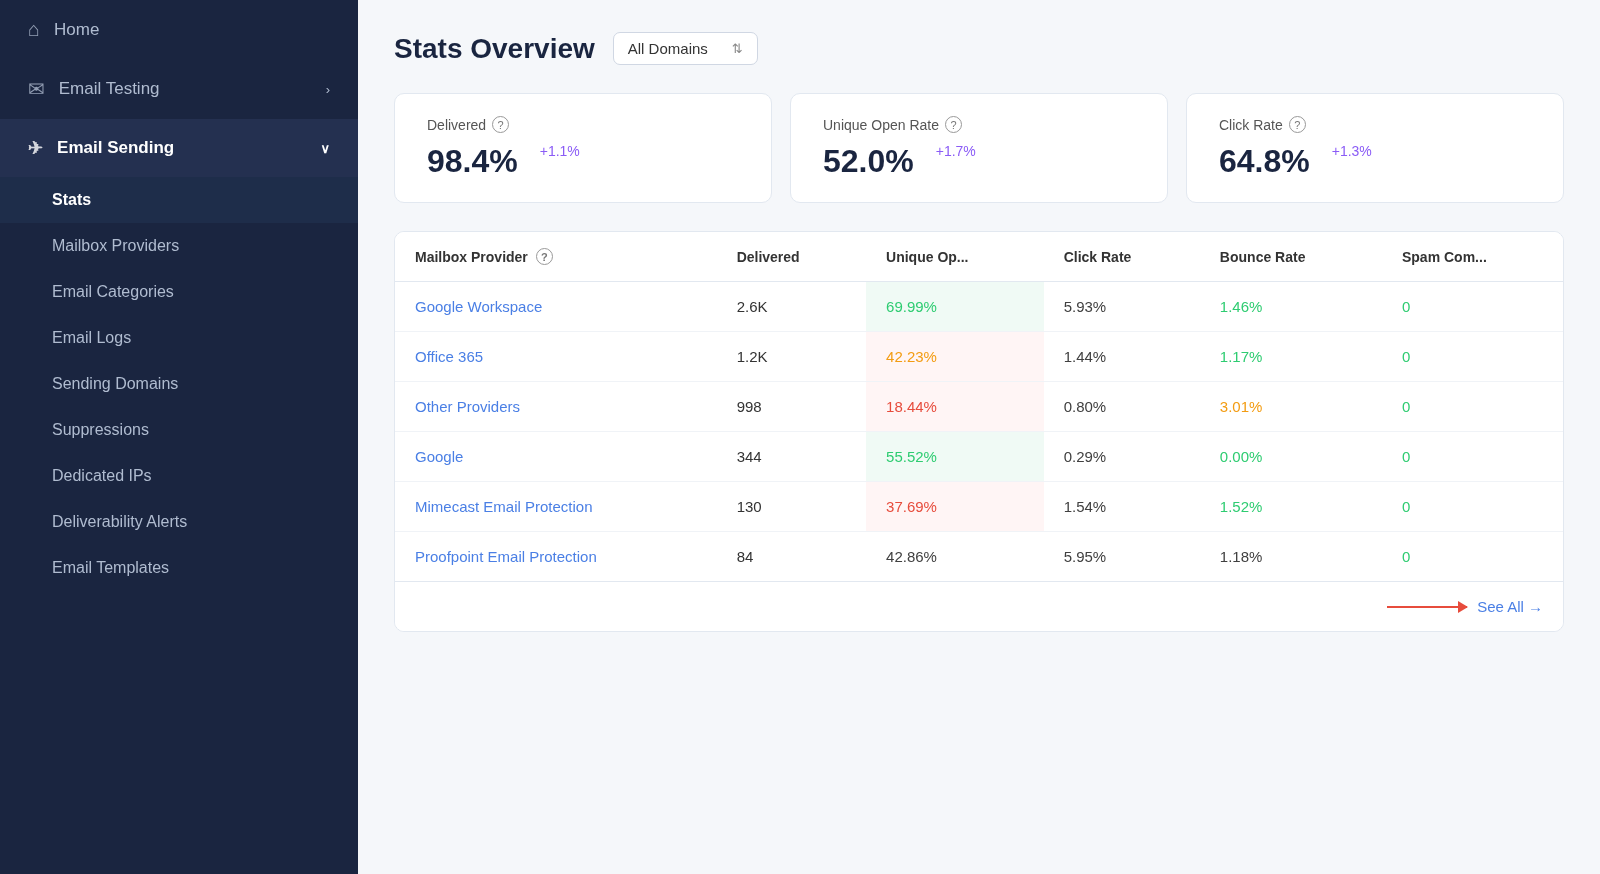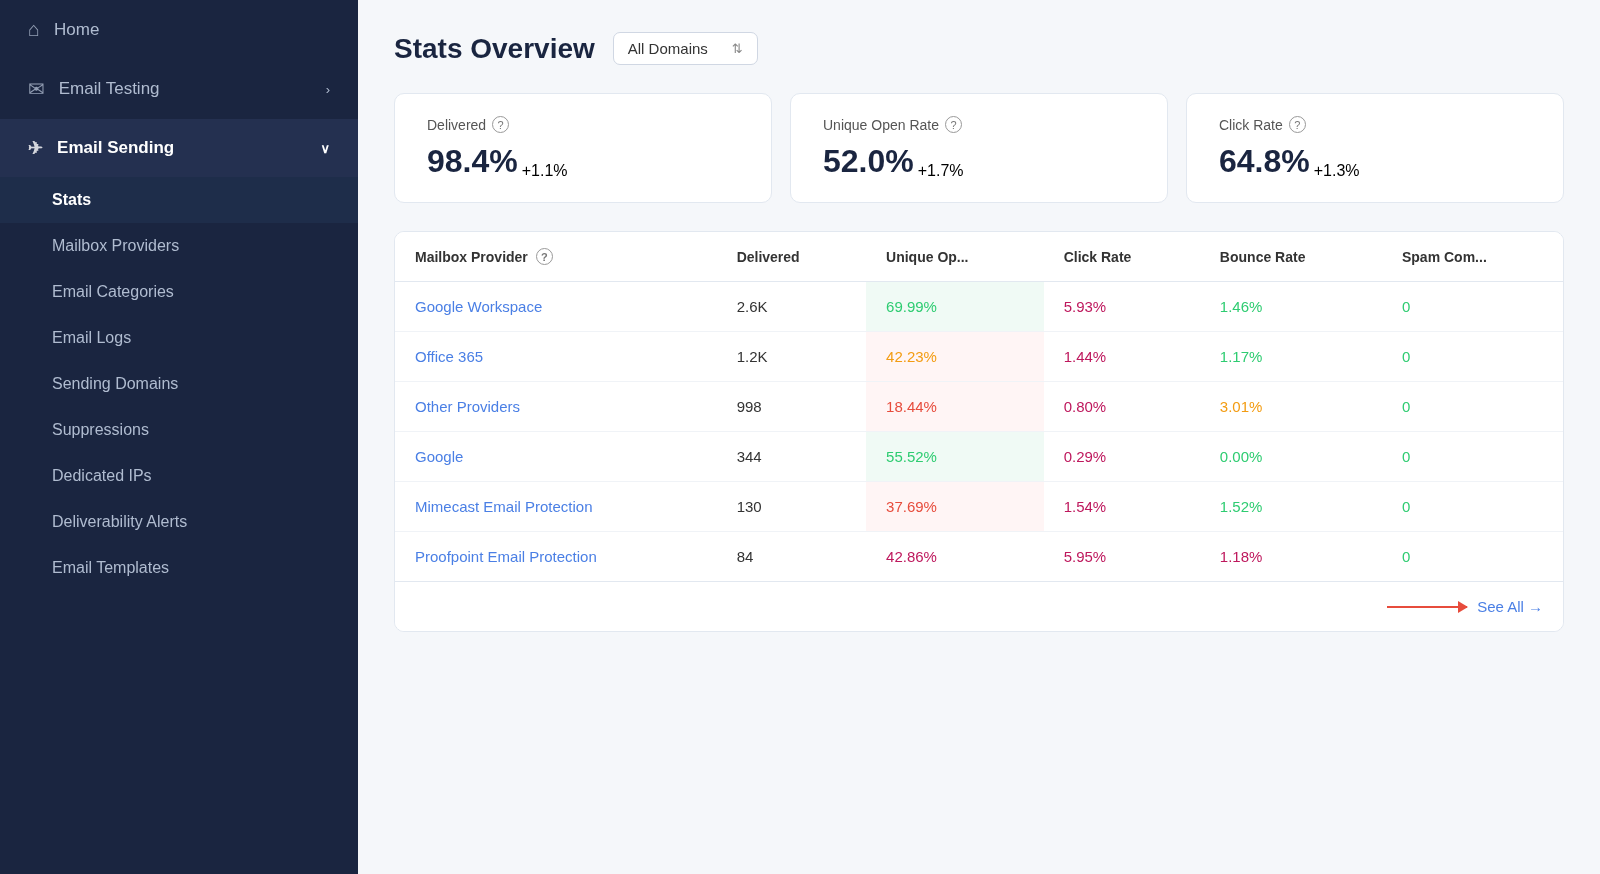--- a/index.html
+++ b/index.html
@@ -91,31 +91,31 @@
     .stat-card-label {
       font-size: 14px;
       color: #555;
       display: flex;
       align-items: center;
       gap: 6px;
       margin-bottom: 10px;
     }
     .stat-card-value-row {
       display: flex;
-      align-items: flex-end;
-      gap: 4px;
+      align-items: flex-start;
+      gap: 22px;
     }
     .stat-card-value {
       font-size: 32px;
       font-weight: 700;
       color: #1a2540;
     }
     .stat-card-delta {
-      font-size: 16px;
-      color: #000000;
+      font-size: 14px;
+      color: #8b5cf6;
     }
     .info-icon {
       display: inline-flex;
       align-items: center;
       justify-content: center;
       width: 17px;
       height: 17px;
       border: 1.5px solid #999;
       border-radius: 50%;
       font-size: 11px;
@@ -160,21 +160,21 @@
     .provider-link {
       color: #4a7fe5;
       cursor: pointer;
       font-size: 15px;
     }
     .cell-green { color: #2ecc71; }
     .cell-orange { color: #f39c12; }
     .cell-red { color: #e74c3c; }
     .cell-green-bg { background: #f0faf5; }
     .cell-red-bg { background: #fff5f5; }
-    .cell-normal { color: #be185d; margin-left: 20px; }
+    .cell-normal { color: #404040; margin-left: 20px; }
 
     
     .table-footer {
       display: flex;
       justify-content: flex-end;
       align-items: center;
       padding: 16px 20px;
       border-top: 1px solid #e2e8f0;
       background: #fff;
     }

